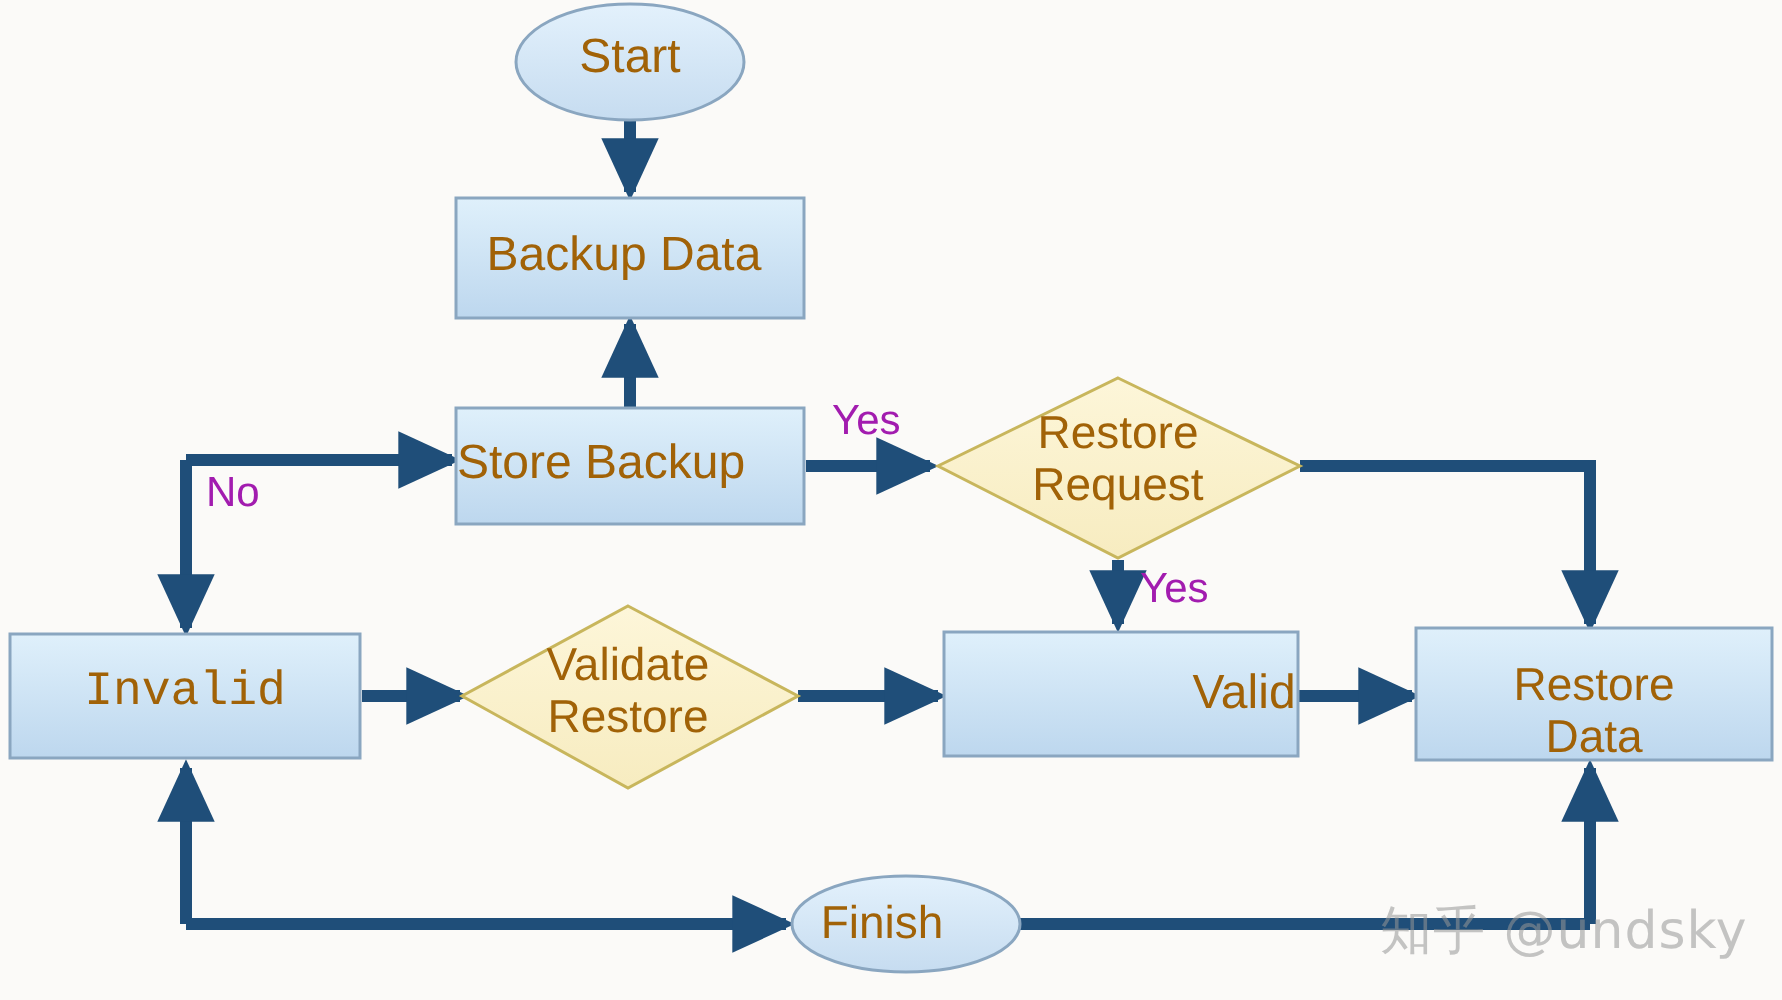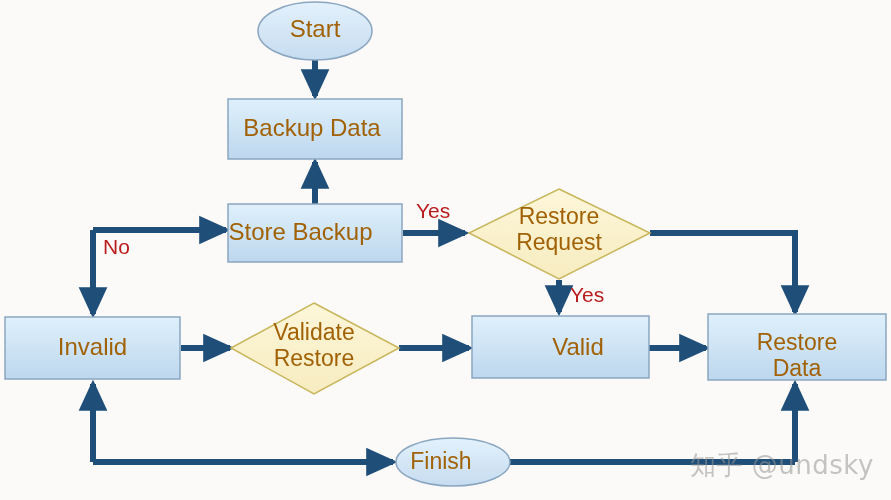--- a/index.html
+++ b/index.html
@@ -25,21 +25,21 @@
     position: absolute;
     text-align: center;
     color: #a16207;
     font-family: "Liberation Sans", sans-serif;
     line-height: 1.12;
     pointer-events: none;
     white-space: pre-line;
   }
   .edge-label {
     position: absolute;
-    color: #b91c1c;
+    color: #a21caf;
     font-family: "Liberation Sans", sans-serif;
     font-size: 21px;
     line-height: 1;
   }
   .watermark {
     position: absolute;
     color: rgba(150,150,150,0.55);
     font-family: "DejaVu Sans", sans-serif;
     font-size: 26px;
     letter-spacing: 0.5px;
@@ -121,26 +121,26 @@
 
 <div class="node-label" style="left:258px; top:16px; width:114px; font-size:24px;">Start</div>
 
 <div class="node-label" style="left:228px; top:115px; width:168px; font-size:24px;">Backup Data</div>
 
 <div class="node-label" style="left:210px; top:219px; width:181px; font-size:24px;">Store Backup</div>
 
 <div class="node-label" style="left:482px; top:204px; width:154px; font-size:23px;">Restore
 Request</div>
 
-<div class="node-label" style="left:5px; top:334px; width:175px; font-size:24px;">Invalid</div>
+<div class="node-label" style="left:5px; top:334px; width:175px; font-size:24px;font-family:Liberation Mono, monospace;">Invalid</div>
 
 <div class="node-label" style="left:241px; top:320px; width:146px; font-size:23px;">Validate
 Restore</div>
 
-<div class="node-label" style="left:472px; top:334px; width:212px; font-size:24px;">Valid</div>
+<div class="node-label" style="left:472px; top:334px; width:212px; font-size:24px;padding-left:44px;">Valid</div>
 
 <div class="node-label" style="left:708px; top:330px; width:178px; font-size:23px;">Restore
 Data</div>
 
 <div class="node-label" style="left:396px; top:449px; width:90px; font-size:23px;">Finish</div>
 
 <div class="edge-label" style="left:103px; top:236px;">No</div>
 
 <div class="edge-label" style="left:416px; top:200px;">Yes</div>
 

